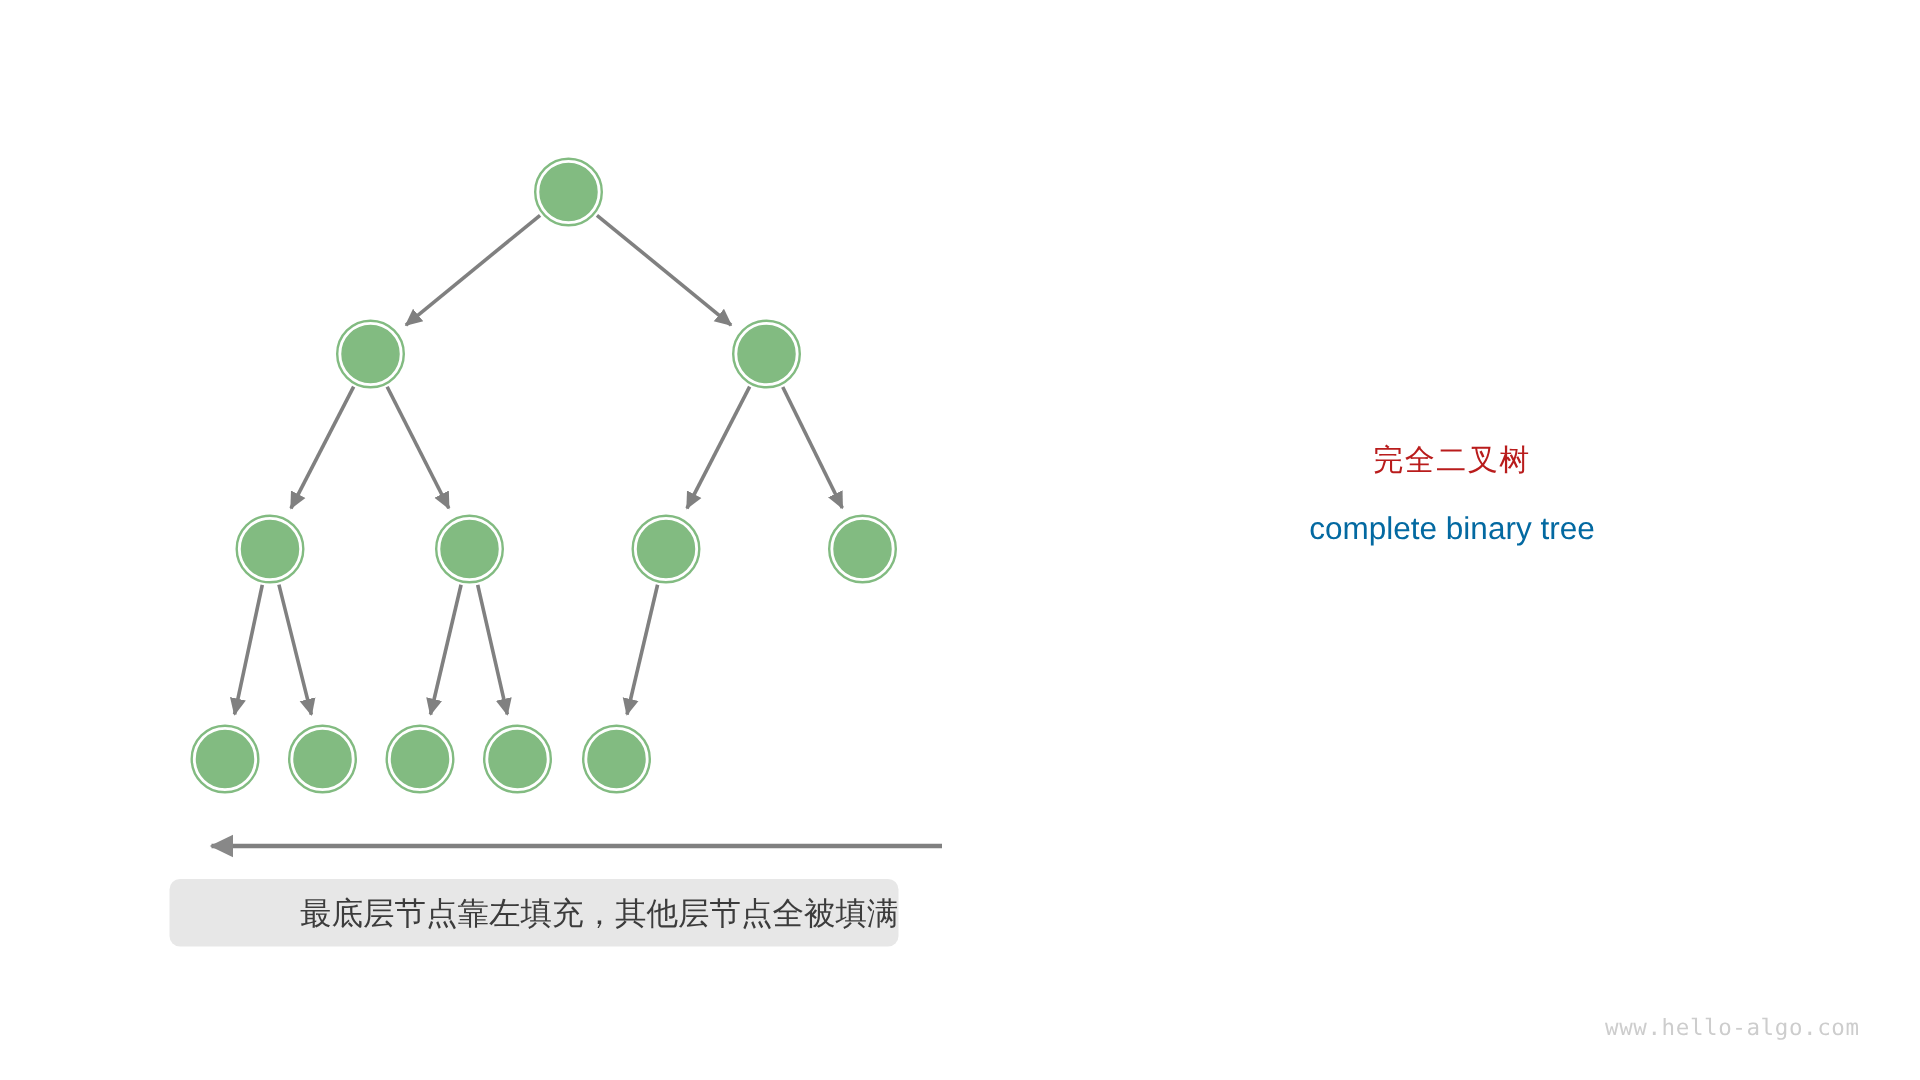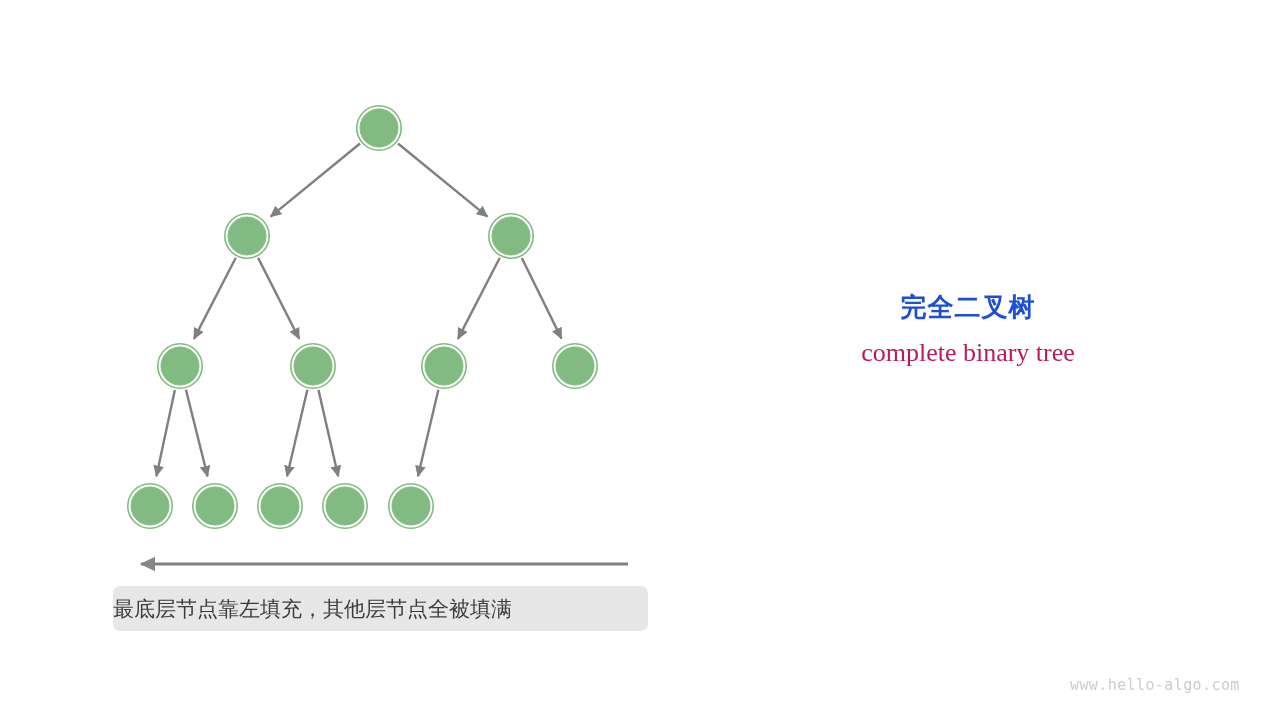--- a/index.html
+++ b/index.html
@@ -26,47 +26,47 @@
   
   .legend {
     position: absolute;
     left: 780px;
     top: 292px;
     width: 376px;
     text-align: center;
   }
   .legend-title {
     font-family: "Liberation Sans", "DejaVu Sans", sans-serif;
-    font-size: 26px;
-    font-weight: bold;
-    color: #1d4ed8;
+    font-size: 20px;
+    font-weight: normal;
+    color: #b91c1c;
     letter-spacing: 1px;
     line-height: 30px;
     margin: 0;
   }
   .legend-subtitle {
-    font-family: Liberation Serif, serif;
-    font-size: 26px;
-    color: #be185d;
+    font-family: Liberation Sans, sans-serif;
+    font-size: 21px;
+    color: #0369a1;
     line-height: 28px;
     margin-top: 17px;
   }
 
   
   .caption-box {
     position: absolute;
     left: 113px;
     top: 586px;
-    width: 535px;
+    width: 486px;
     height: 45px;
     background: #e7e7e7;
     border-radius: 7px;
     display: flex;
     align-items: center;
-    justify-content: flex-start;
+    justify-content: flex-end;
     box-sizing: border-box;
   }
   .caption-text {
     font-family: "Liberation Sans", "DejaVu Sans", sans-serif;
     font-size: 21px;
     color: #3c3c3c;
     white-space: nowrap;
   }
 
   

